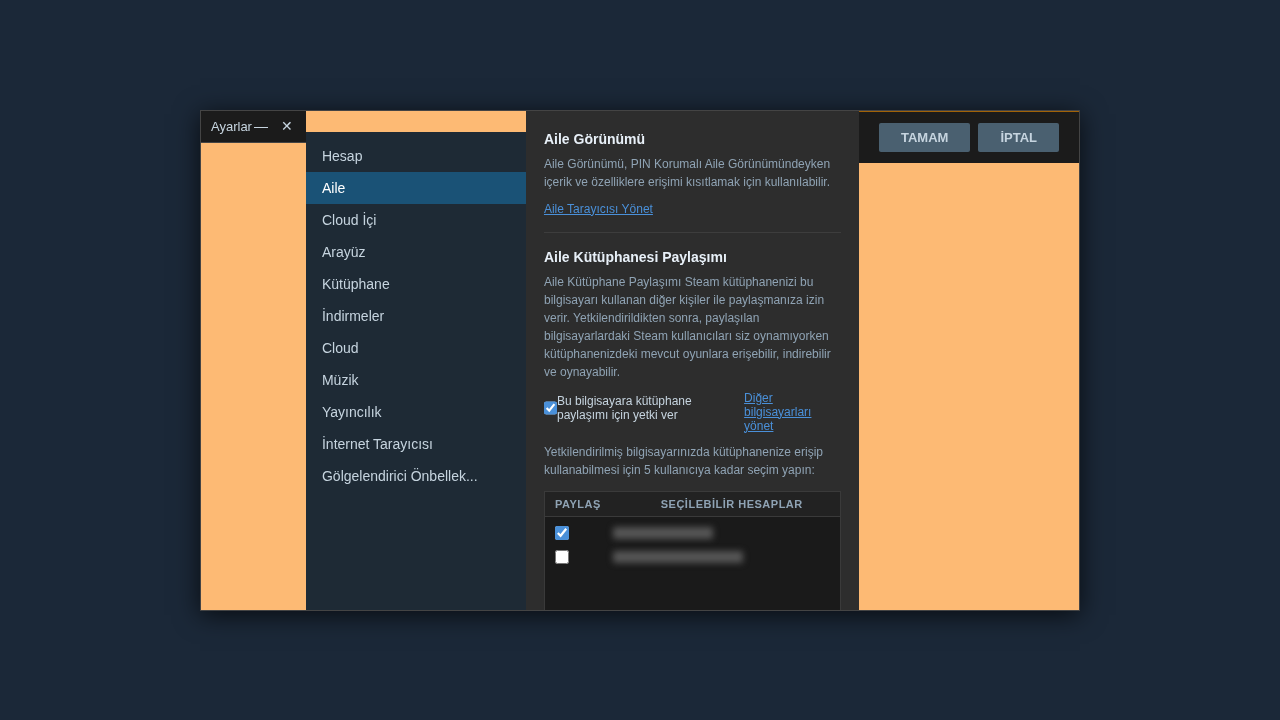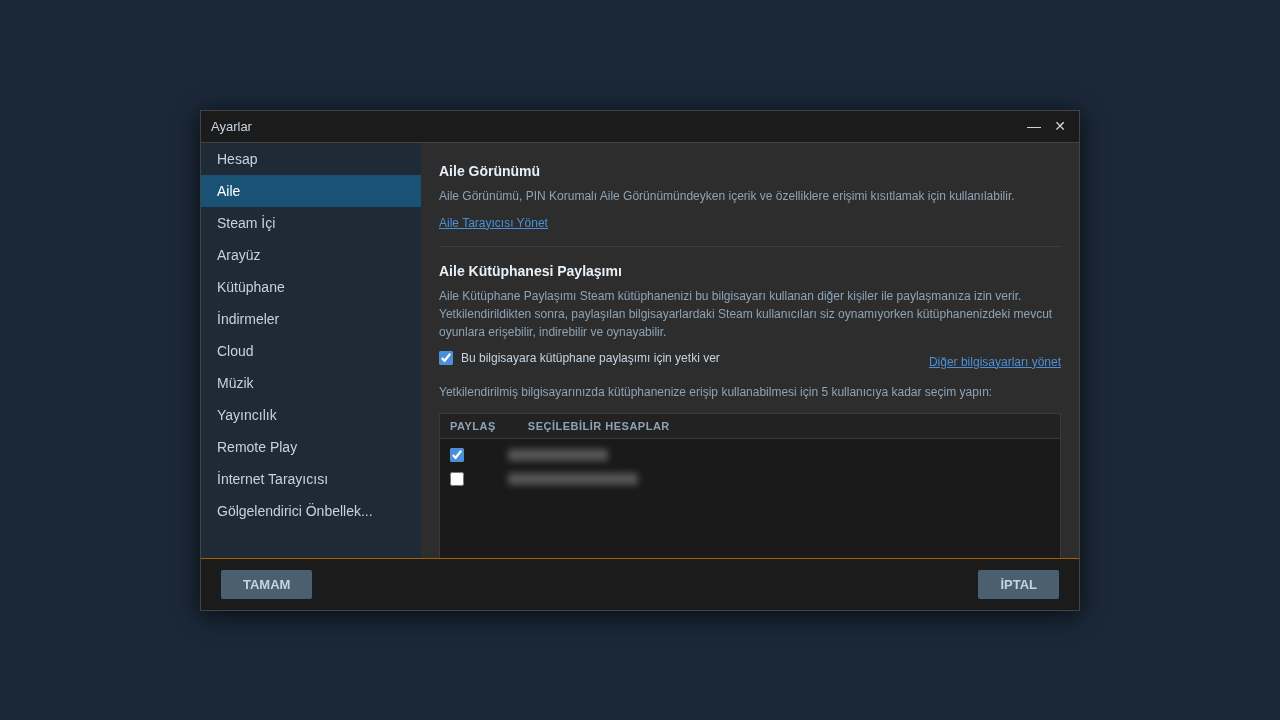--- a/index.html
+++ b/index.html
@@ -14,21 +14,21 @@
       display: flex;
       align-items: center;
       justify-content: center;
     }
     .window {
       width: 880px;
       height: 501px;
       background: #fdba74;
       border: 1px solid #444;
       display: flex;
-      flex-direction: column;
+      flex-direction: row;
       box-shadow: 0 4px 24px rgba(0,0,0,0.7);
     }
     .title-bar {
       background: #1b1b1b;
       height: 32px;
       display: flex;
       align-items: center;
       justify-content: space-between;
       padding: 0 10px;
       flex-shrink: 0;
@@ -58,22 +58,23 @@
     }
     .main-area {
       display: flex;
       flex: 1;
       overflow: hidden;
     }
     .sidebar {
       width: 220px;
       background: #1e2a35;
       flex-shrink: 0;
-      padding-top: 0;
+      padding-top: 8px;
       overflow-y: auto;
+      margin-top: 21px;
     }
     .sidebar-item {
       padding: 8px 16px;
       cursor: pointer;
       color: #c6d4df;
       font-size: 14px;
       white-space: nowrap;
     }
     .sidebar-item.active {
       background: #1a5276;
@@ -104,21 +105,20 @@
       font-size: 12px;
     }
     .divider {
       border: none;
       border-top: 1px solid #3d3d3d;
       margin: 16px 0;
     }
     .checkbox-row {
       display: flex;
       align-items: center;
-      gap: 8px;
       margin-bottom: 8px;
     }
     .checkbox-row label {
       font-size: 12px;
       color: #c6d4df;
       cursor: pointer;
     }
     input[type="checkbox"] {
       width: 14px;
       height: 14px;
@@ -135,21 +135,21 @@
       background: #1a1a1a;
       border: 1px solid #3a3a3a;
       margin-top: 10px;
       margin-bottom: 16px;
     }
     .share-table-header {
       display: flex;
       background: #222;
       border-bottom: 1px solid #3a3a3a;
       padding: 6px 10px;
-      gap: 32px;
+      gap: 60px;
     }
     .share-table-header span {
       font-size: 11px;
       color: #8fa3b4;
       font-weight: bold;
       letter-spacing: 0.5px;
       text-transform: uppercase;
     }
     .share-table-body {
       padding: 4px 0;
@@ -219,42 +219,39 @@
   <div class="main-area">
 
     <div class="sidebar">
       <div class="sidebar-item">
         <span>Hesap</span>
       </div>
       <div class="sidebar-item active">
         <span>Aile</span>
       </div>
       <div class="sidebar-item">
-        <span>Steam İçi</span>
+        <span>Cloud İçi</span>
       </div>
       <div class="sidebar-item">
         <span>Arayüz</span>
       </div>
       <div class="sidebar-item">
         <span>Kütüphane</span>
       </div>
       <div class="sidebar-item">
         <span>İndirmeler</span>
       </div>
       <div class="sidebar-item">
         <span>Cloud</span>
       </div>
       <div class="sidebar-item">
         <span>Müzik</span>
       </div>
       <div class="sidebar-item">
         <span>Yayıncılık</span>
-      </div>
-      <div class="sidebar-item">
-        <span>Remote Play</span>
       </div>
       <div class="sidebar-item">
         <span>İnternet Tarayıcısı</span>
       </div>
       <div class="sidebar-item">
         <span>Gölgelendirici Önbellek...</span>
       </div>
     </div>
 
     <div class="content-area">

